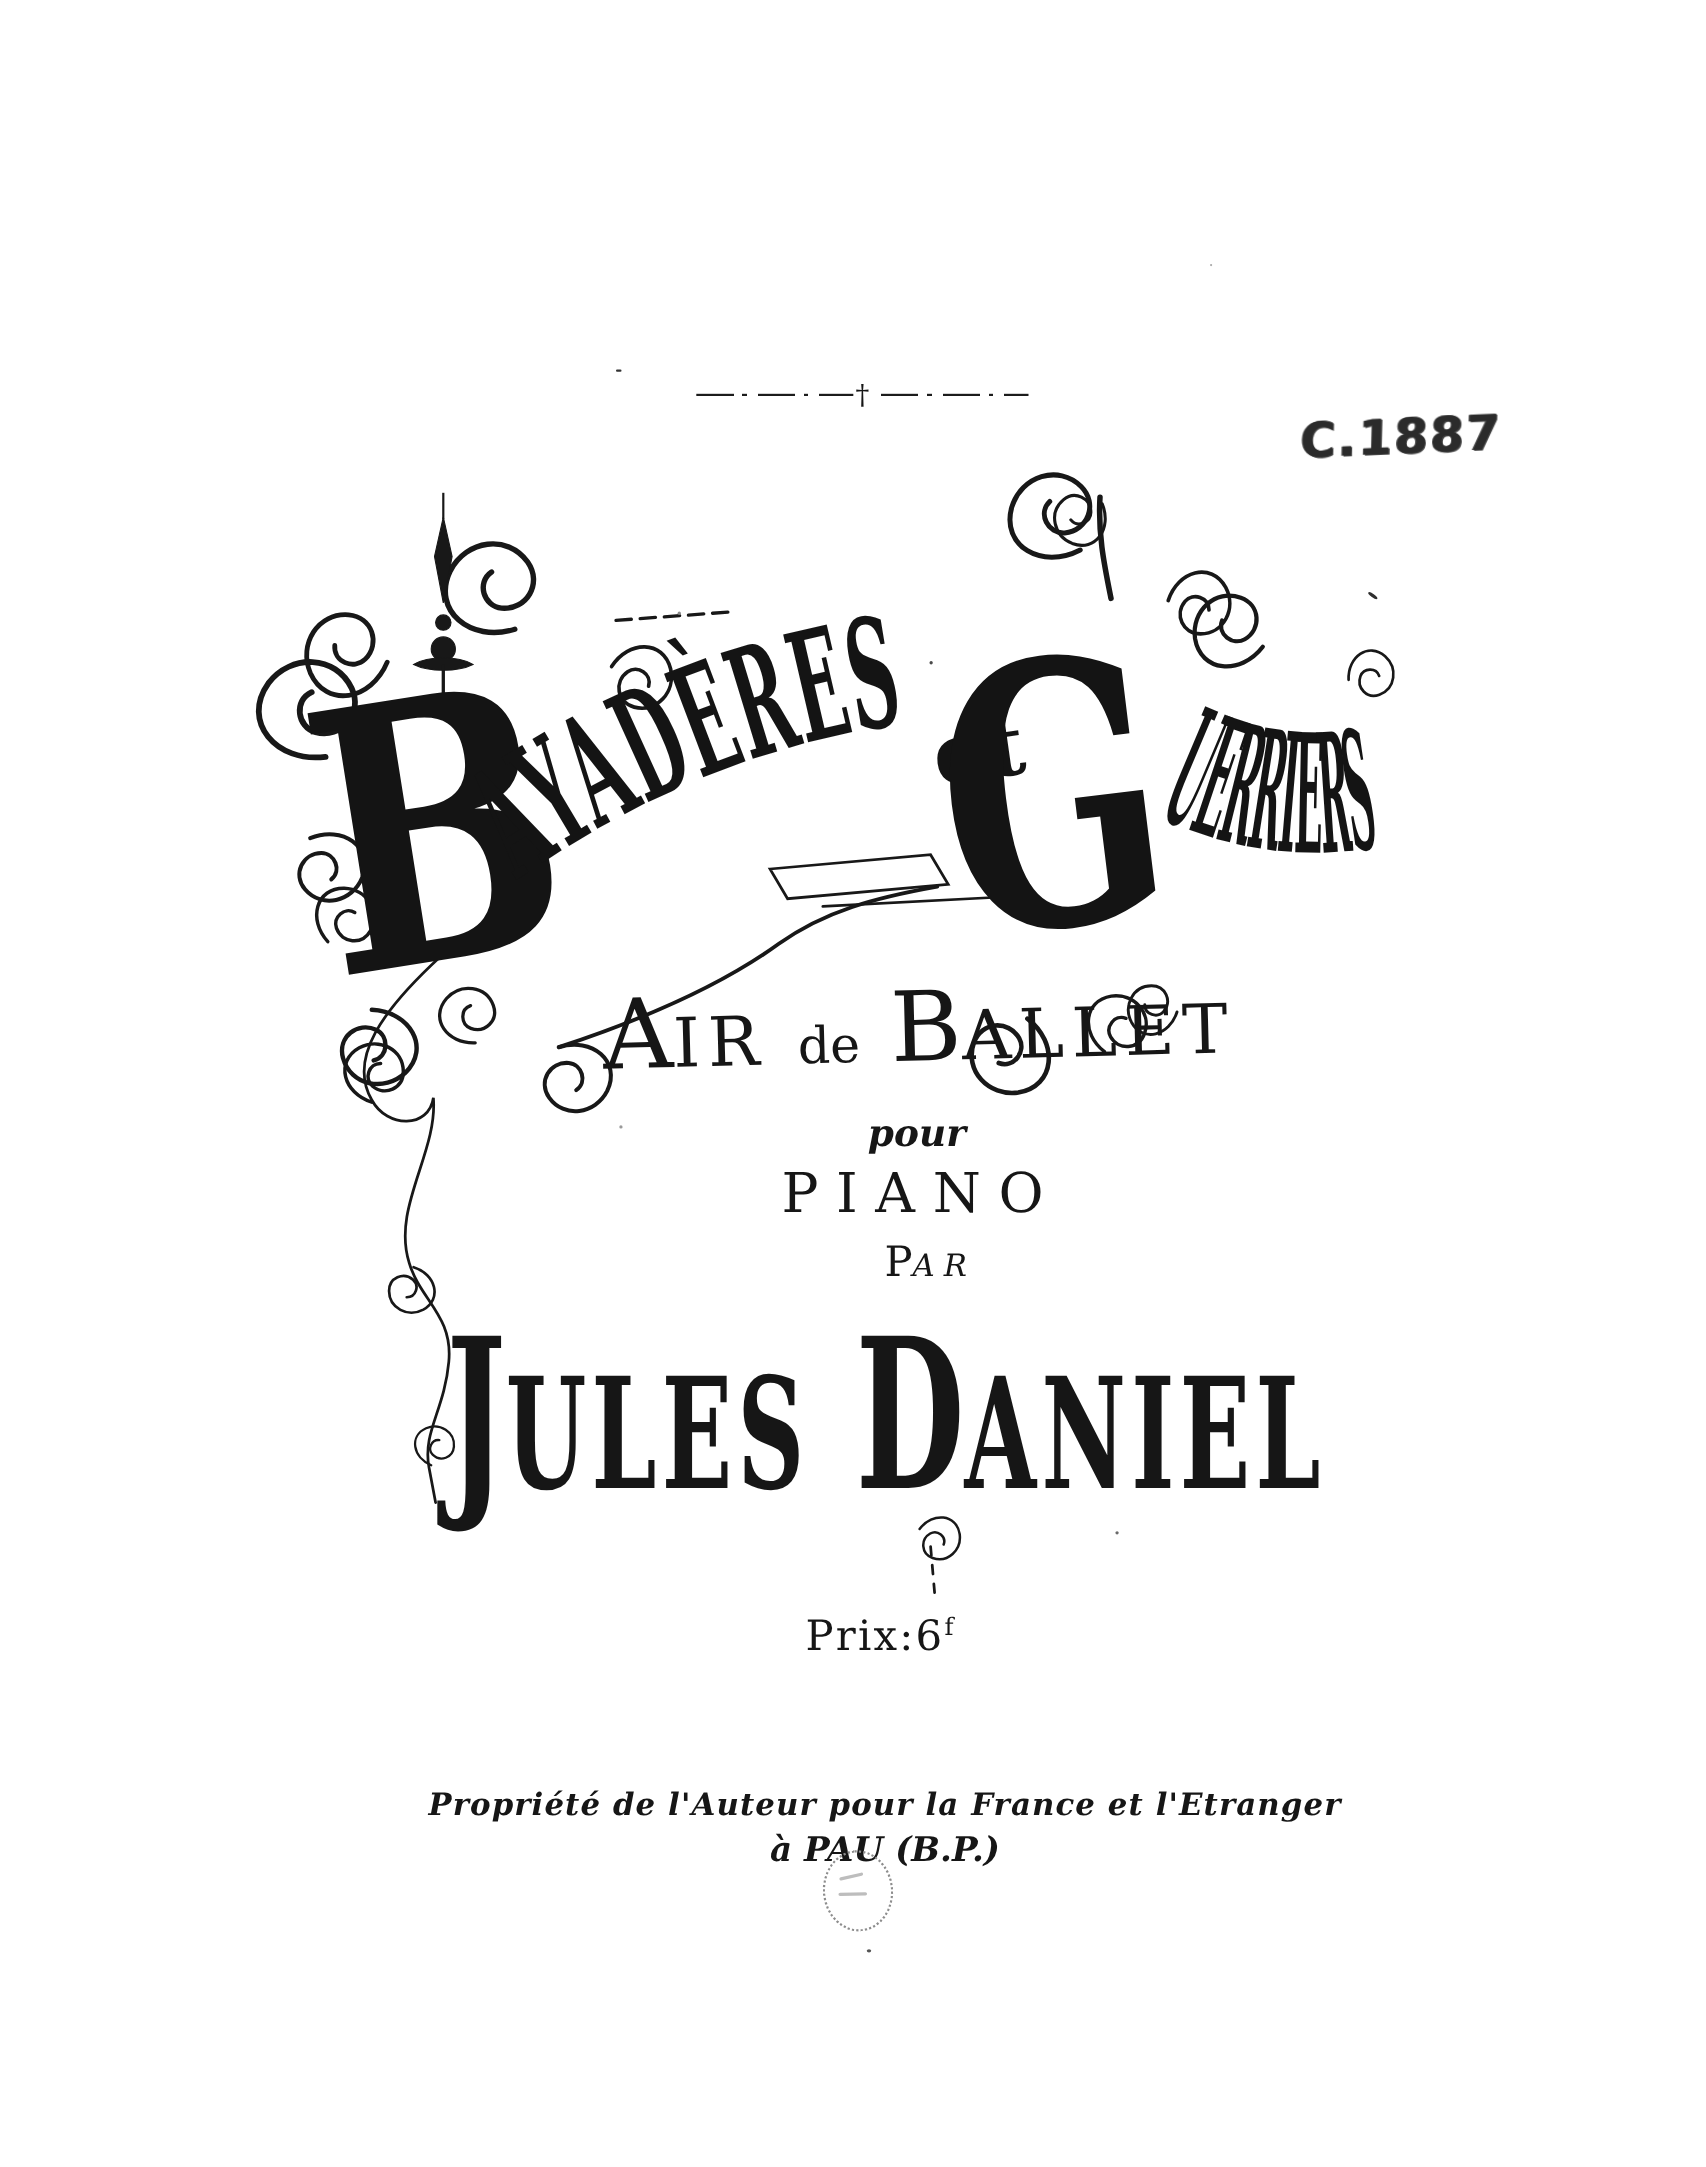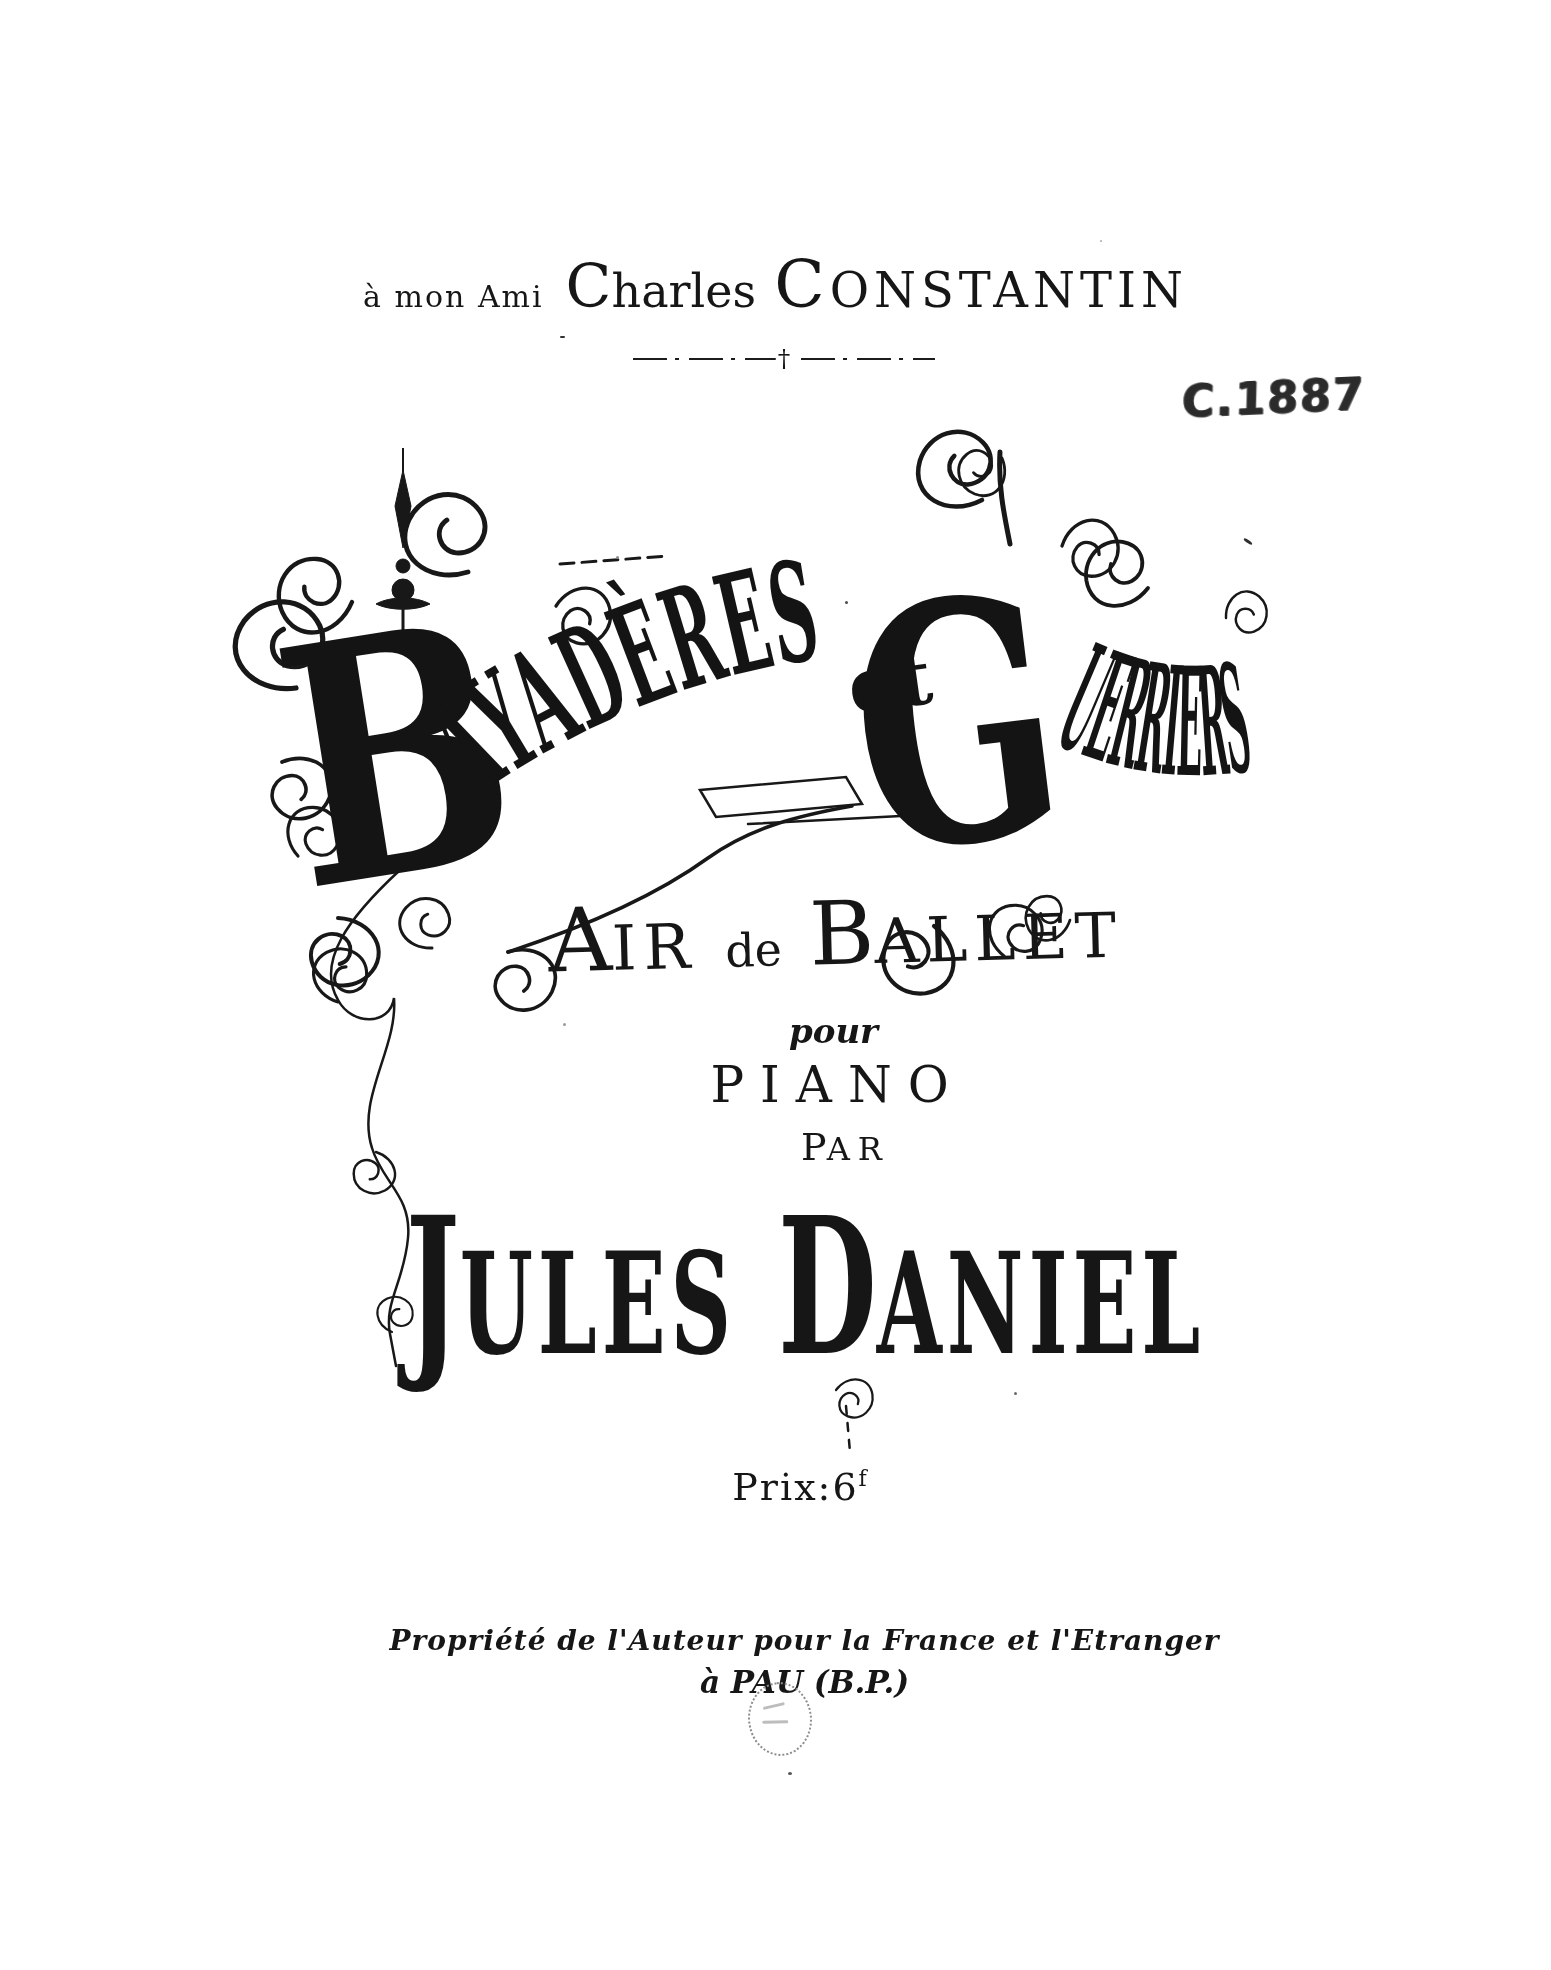--- a/index.html
+++ b/index.html
@@ -44,21 +44,21 @@
   
   .subtitle { top:890px; transform:translateX(60px) rotate(-1.5deg); }
   .sub-init { font-size:88px; }
   .sub-rest { font-size:62px; letter-spacing:7px; }
   .sub-de   { font-size:46px; margin:0 28px; }
 
   .pour { top:1014px; transform:translateX(58px); font-style:italic; font-weight:bold; font-size:34px; }
   .instrument { top:1060px; transform:translateX(62px); font-size:50px; letter-spacing:16px; }
   .par { top:1128px; transform:translateX(70px); }
   .par-init { font-size:38px; }
-  .par-rest { font-size:32px; letter-spacing:8px; }
+  .par-rest { font-size:28px; letter-spacing:8px;font-style:italic; }
 
   
   .composer {
     top:1192px; transform:translateX(30px) scaleX(0.6); transform-origin:center;
     font-weight:bold;
   }
   .comp-init { font-size:190px; }
   .comp-rest { font-size:140px; letter-spacing:8px; }
   .comp-gap  { display:inline-block; width:70px; }
 
@@ -80,23 +80,20 @@
   .seal-mark.m1 { left:14px; top:20px; width:22px; height:3px; transform:rotate(-8deg); }
   .seal-mark.m2 { left:12px; top:36px; width:26px; height:3px; transform:rotate(4deg); }
 
   .speck { position:absolute; border-radius:50%; }
 </style>
 </head>
 <body>
 
 <div class="page">
 
-  <div class="abs centered dedication">
-    <span class="ded-prefix">à mon Ami</span><span class="ded-name"><span class="init">C</span><span>harles</span></span><span class="ded-surname"><span class="init">C</span><span>ONSTANTIN</span></span>
-  </div>
 
   <div class="abs divider">
     <span class="divider-orn">†</span>
   </div>
 
   <div class="abs stamp">C.1887</div>
 
   <svg class="abs engraving-svg" viewBox="0 0 1551 1970" aria-hidden="true">
     <defs>
       <path id="curl" d="M 0 0 C -30 -4 -44 -34 -22 -52 C -4 -66 22 -58 26 -36 C 29 -19 12 -8 -2 -16 C -12 -22 -10 -38 2 -40"></path>

